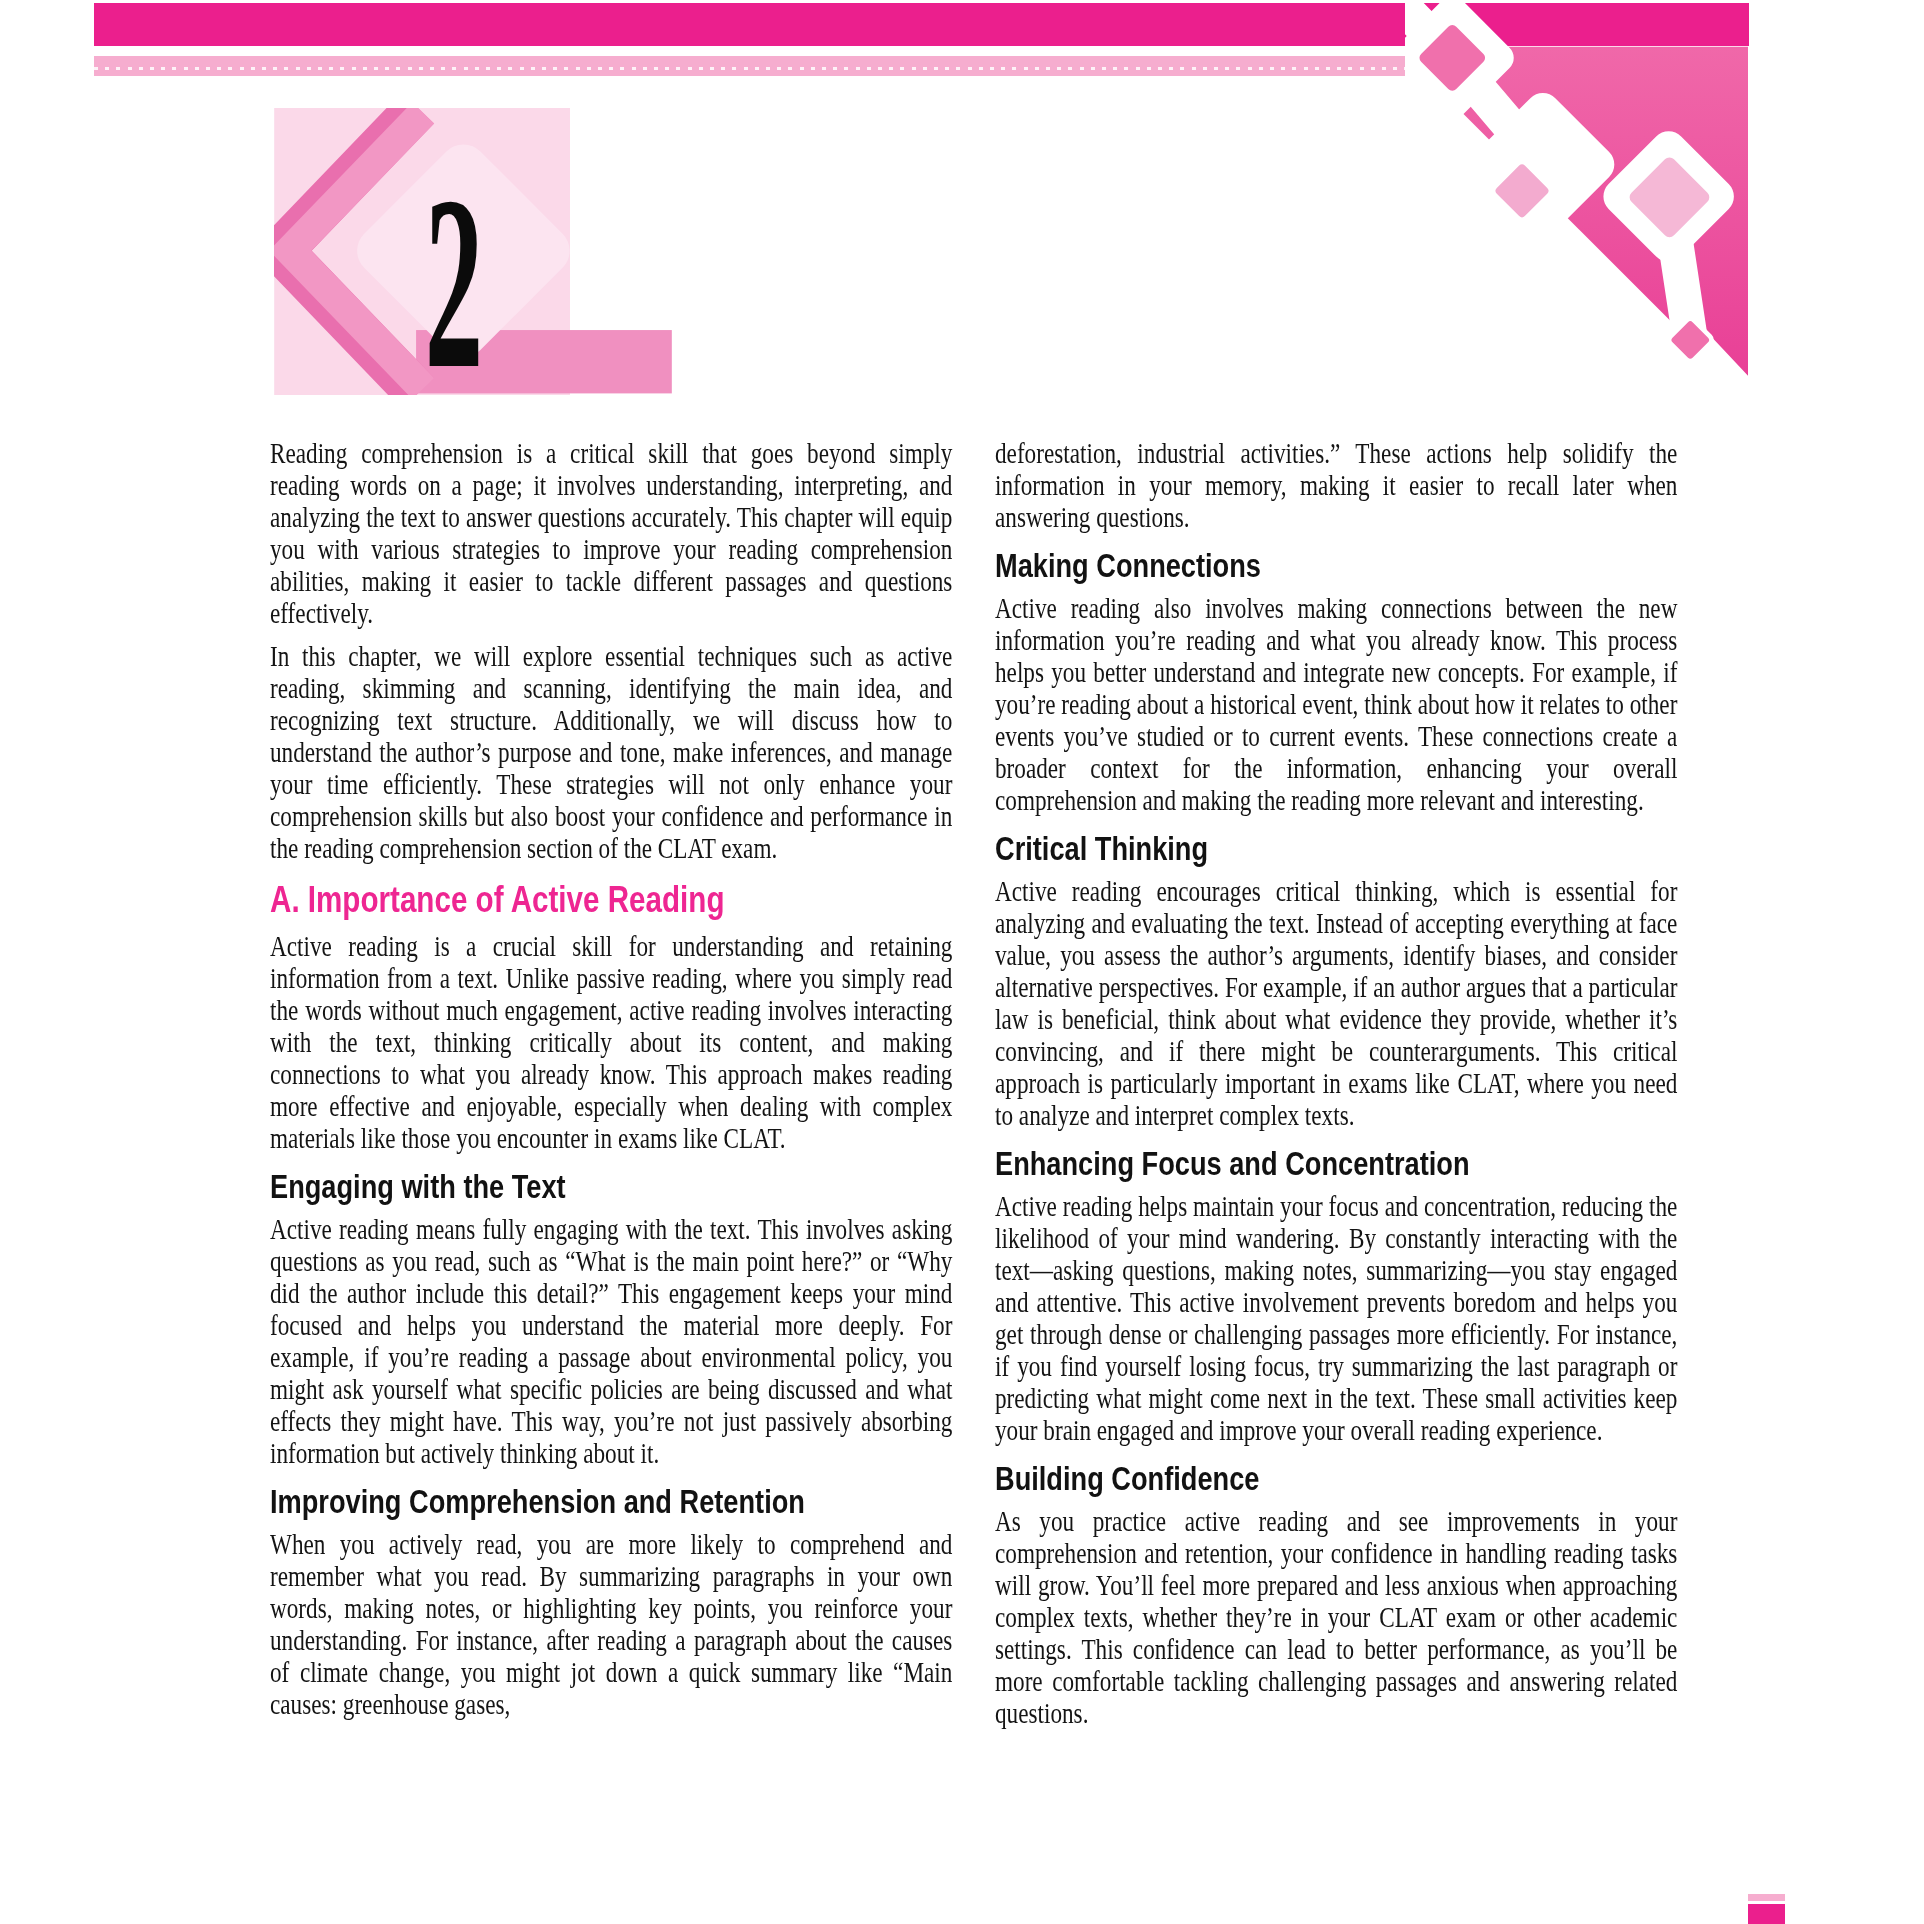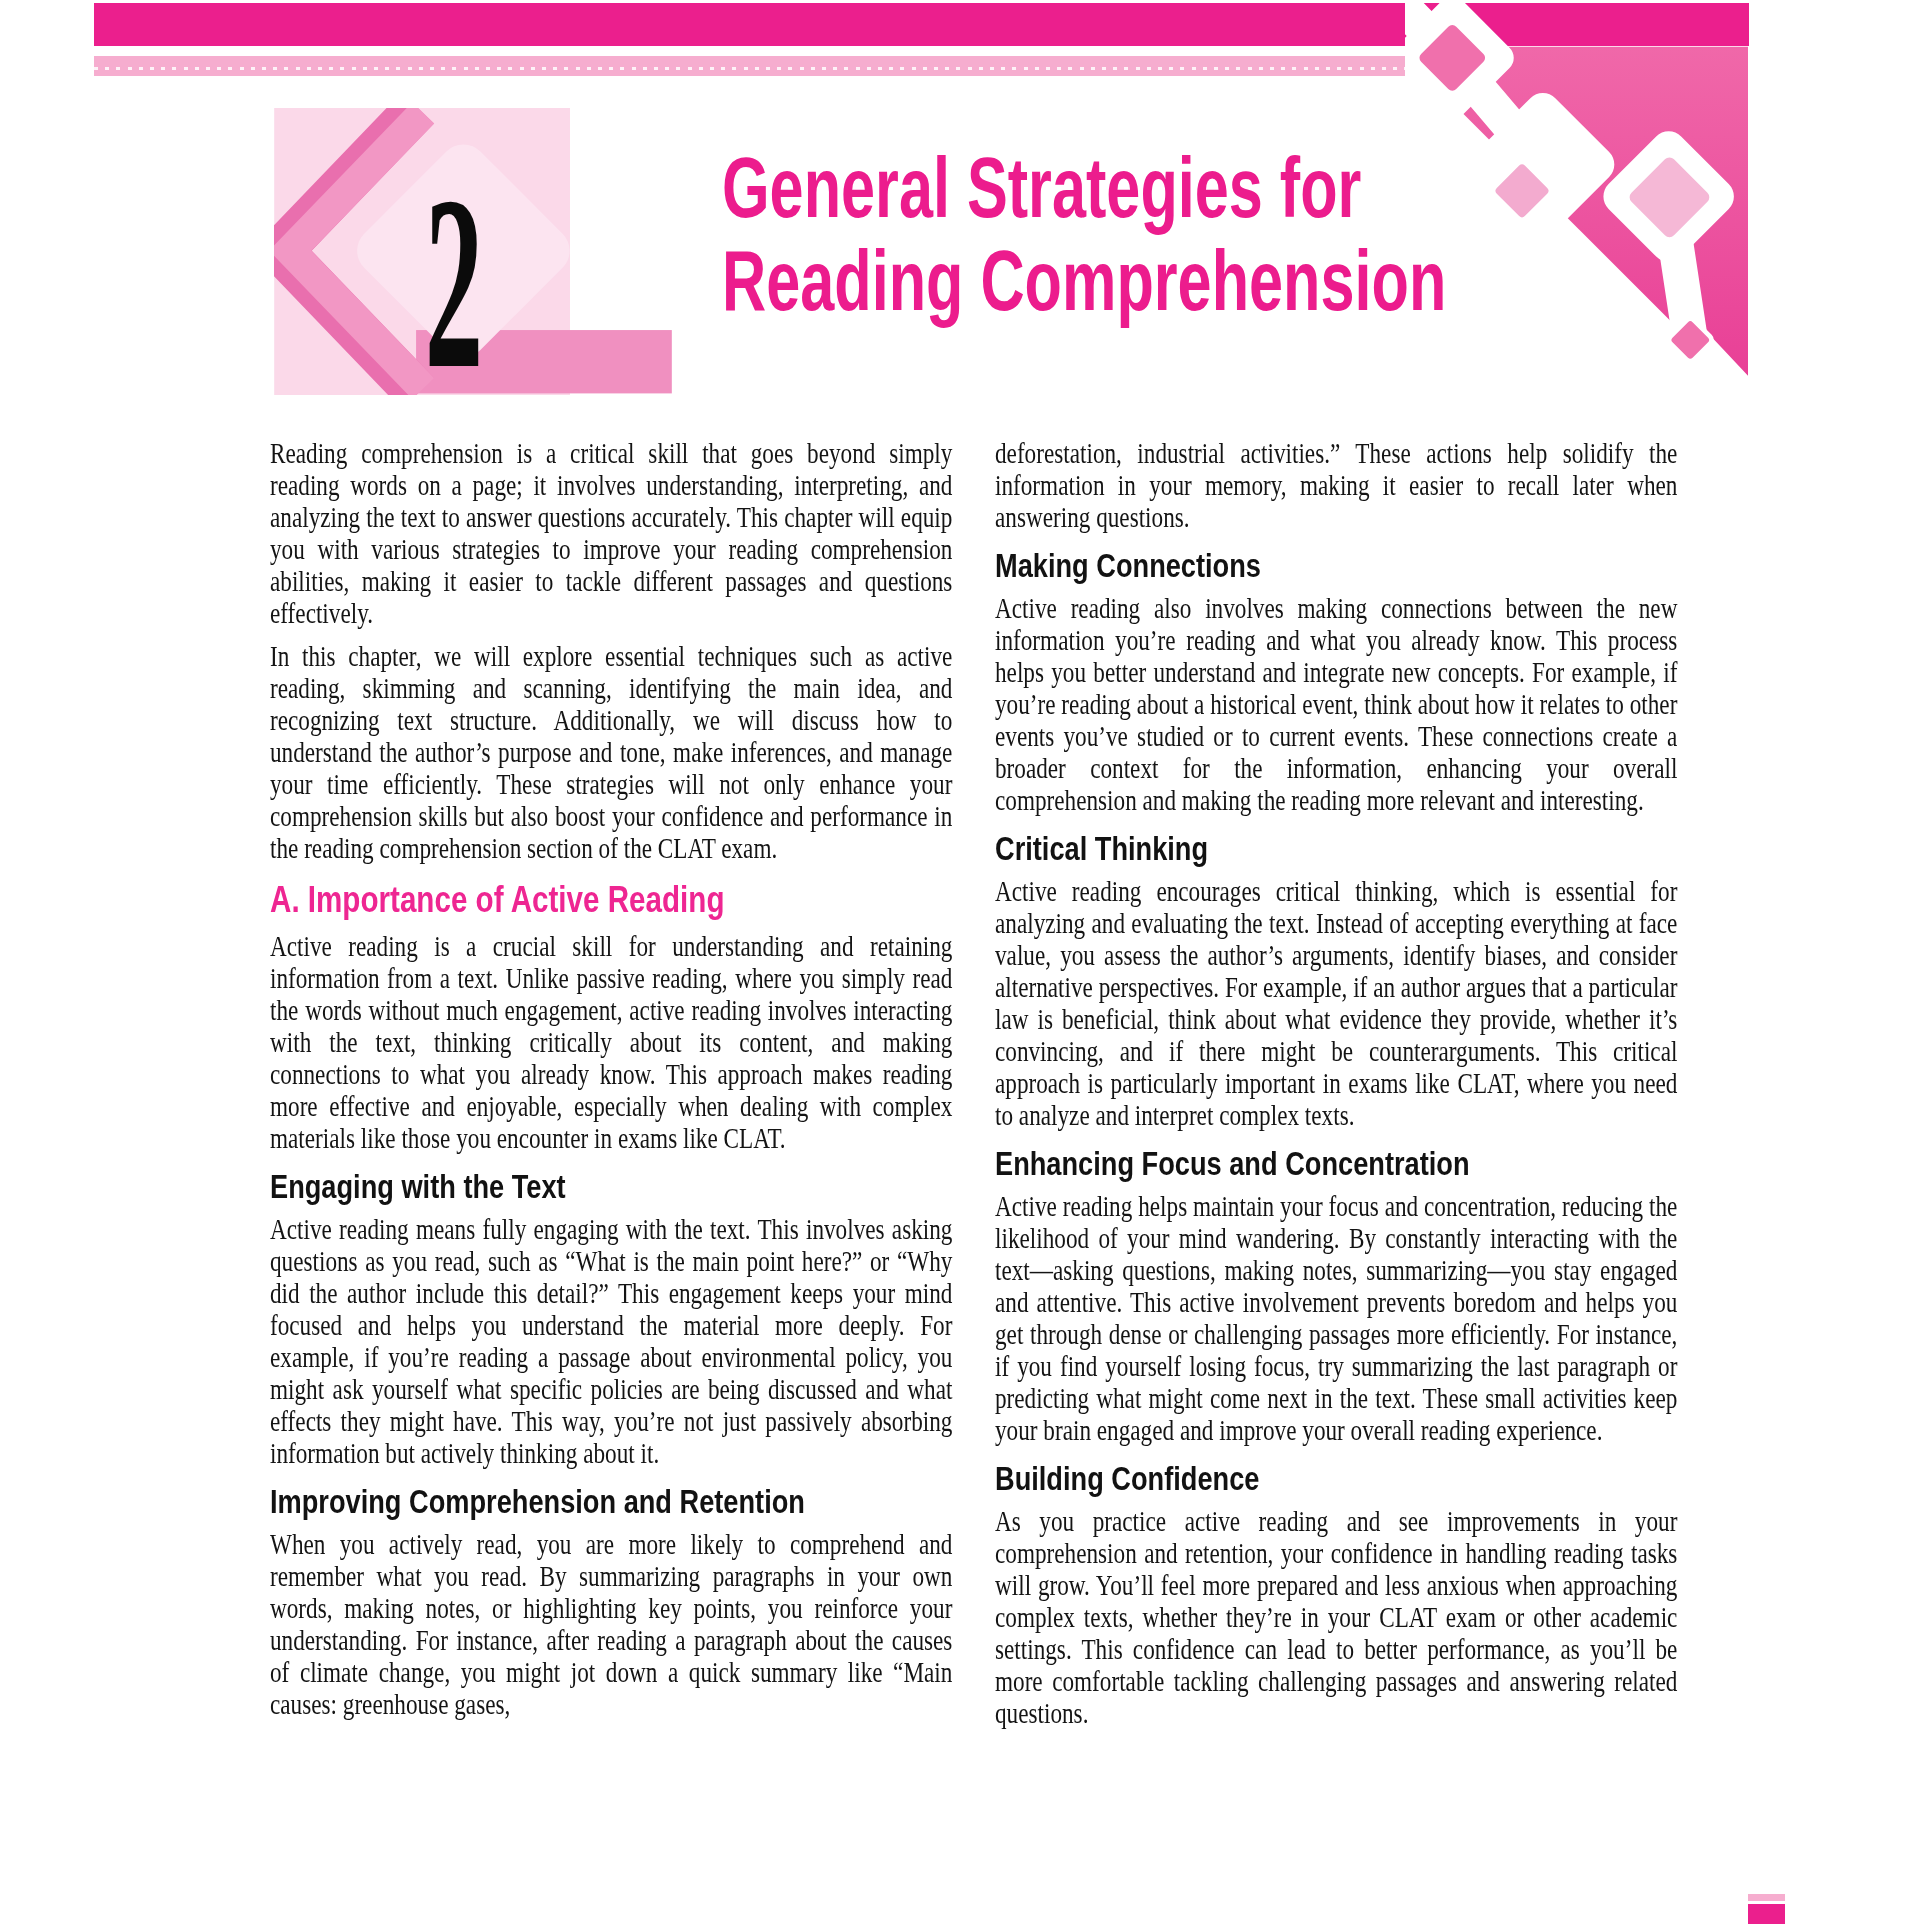--- a/index.html
+++ b/index.html
@@ -104,24 +104,20 @@
     <svg viewBox="0 0 496 358" width="398" height="287">
       <rect class="bsq" x="0" y="0" width="369" height="358"></rect>
       <rect class="bstrip" x="177" y="277" width="319" height="79"></rect>
       <polyline class="bchev-dark" points="179,0 8,178 179,356" stroke-width="56"></polyline>
       <polyline class="bchev" points="186,6 20,178 186,350" stroke-width="38"></polyline>
       <rect class="bdia" x="133.5" y="75.5" width="205" height="205" rx="30" transform="rotate(45 236 178)"></rect>
     </svg>
     <div class="badge-num">2</div>
   </div>
 
-  <div class="title">
-    <div><span class="squeezeX">General Strategies for</span></div>
-    <div><span class="squeezeX">Reading Comprehension</span></div>
-  </div>
 
   <div class="col col-left">
       <div class="p">Reading comprehension is a critical skill that goes beyond simply reading words on a page; it involves understanding, interpreting, and analyzing the text to answer questions accurately. This chapter will equip you with various strategies to improve your reading comprehension abilities, making it easier to tackle different passages and questions effectively.</div>
       <div class="p">In this chapter, we will explore essential techniques such as active reading, skimming and scanning, identifying the main idea, and recognizing text structure. Additionally, we will discuss how to understand the author’s purpose and tone, make inferences, and manage your time efficiently. These strategies will not only enhance your comprehension skills but also boost your confidence and performance in the reading comprehension section of the CLAT exam.</div>
       <div class="heading_pink">A. Importance of Active Reading</div>
       <div class="p">Active reading is a crucial skill for understanding and retaining information from a text. Unlike passive reading, where you simply read the words without much engagement, active reading involves interacting with the text, thinking critically about its content, and making connections to what you already know. This approach makes reading more effective and enjoyable, especially when dealing with complex materials like those you encounter in exams like CLAT.</div>
       <div class="heading_black">Engaging with the Text</div>
       <div class="p">Active reading means fully engaging with the text. This involves asking questions as you read, such as “What is the main point here?” or “Why did the author include this detail?” This engagement keeps your mind focused and helps you understand the material more deeply. For example, if you’re reading a passage about environmental policy, you might ask yourself what specific policies are being discussed and what effects they might have. This way, you’re not just passively absorbing information but actively thinking about it.</div>
       <div class="heading_black">Improving Comprehension and Retention</div>
       <div class="p">When you actively read, you are more likely to comprehend and remember what you read. By summarizing paragraphs in your own words, making notes, or highlighting key points, you reinforce your understanding. For instance, after reading a paragraph about the causes of climate change, you might jot down a quick summary like “Main causes: greenhouse gases,</div>

